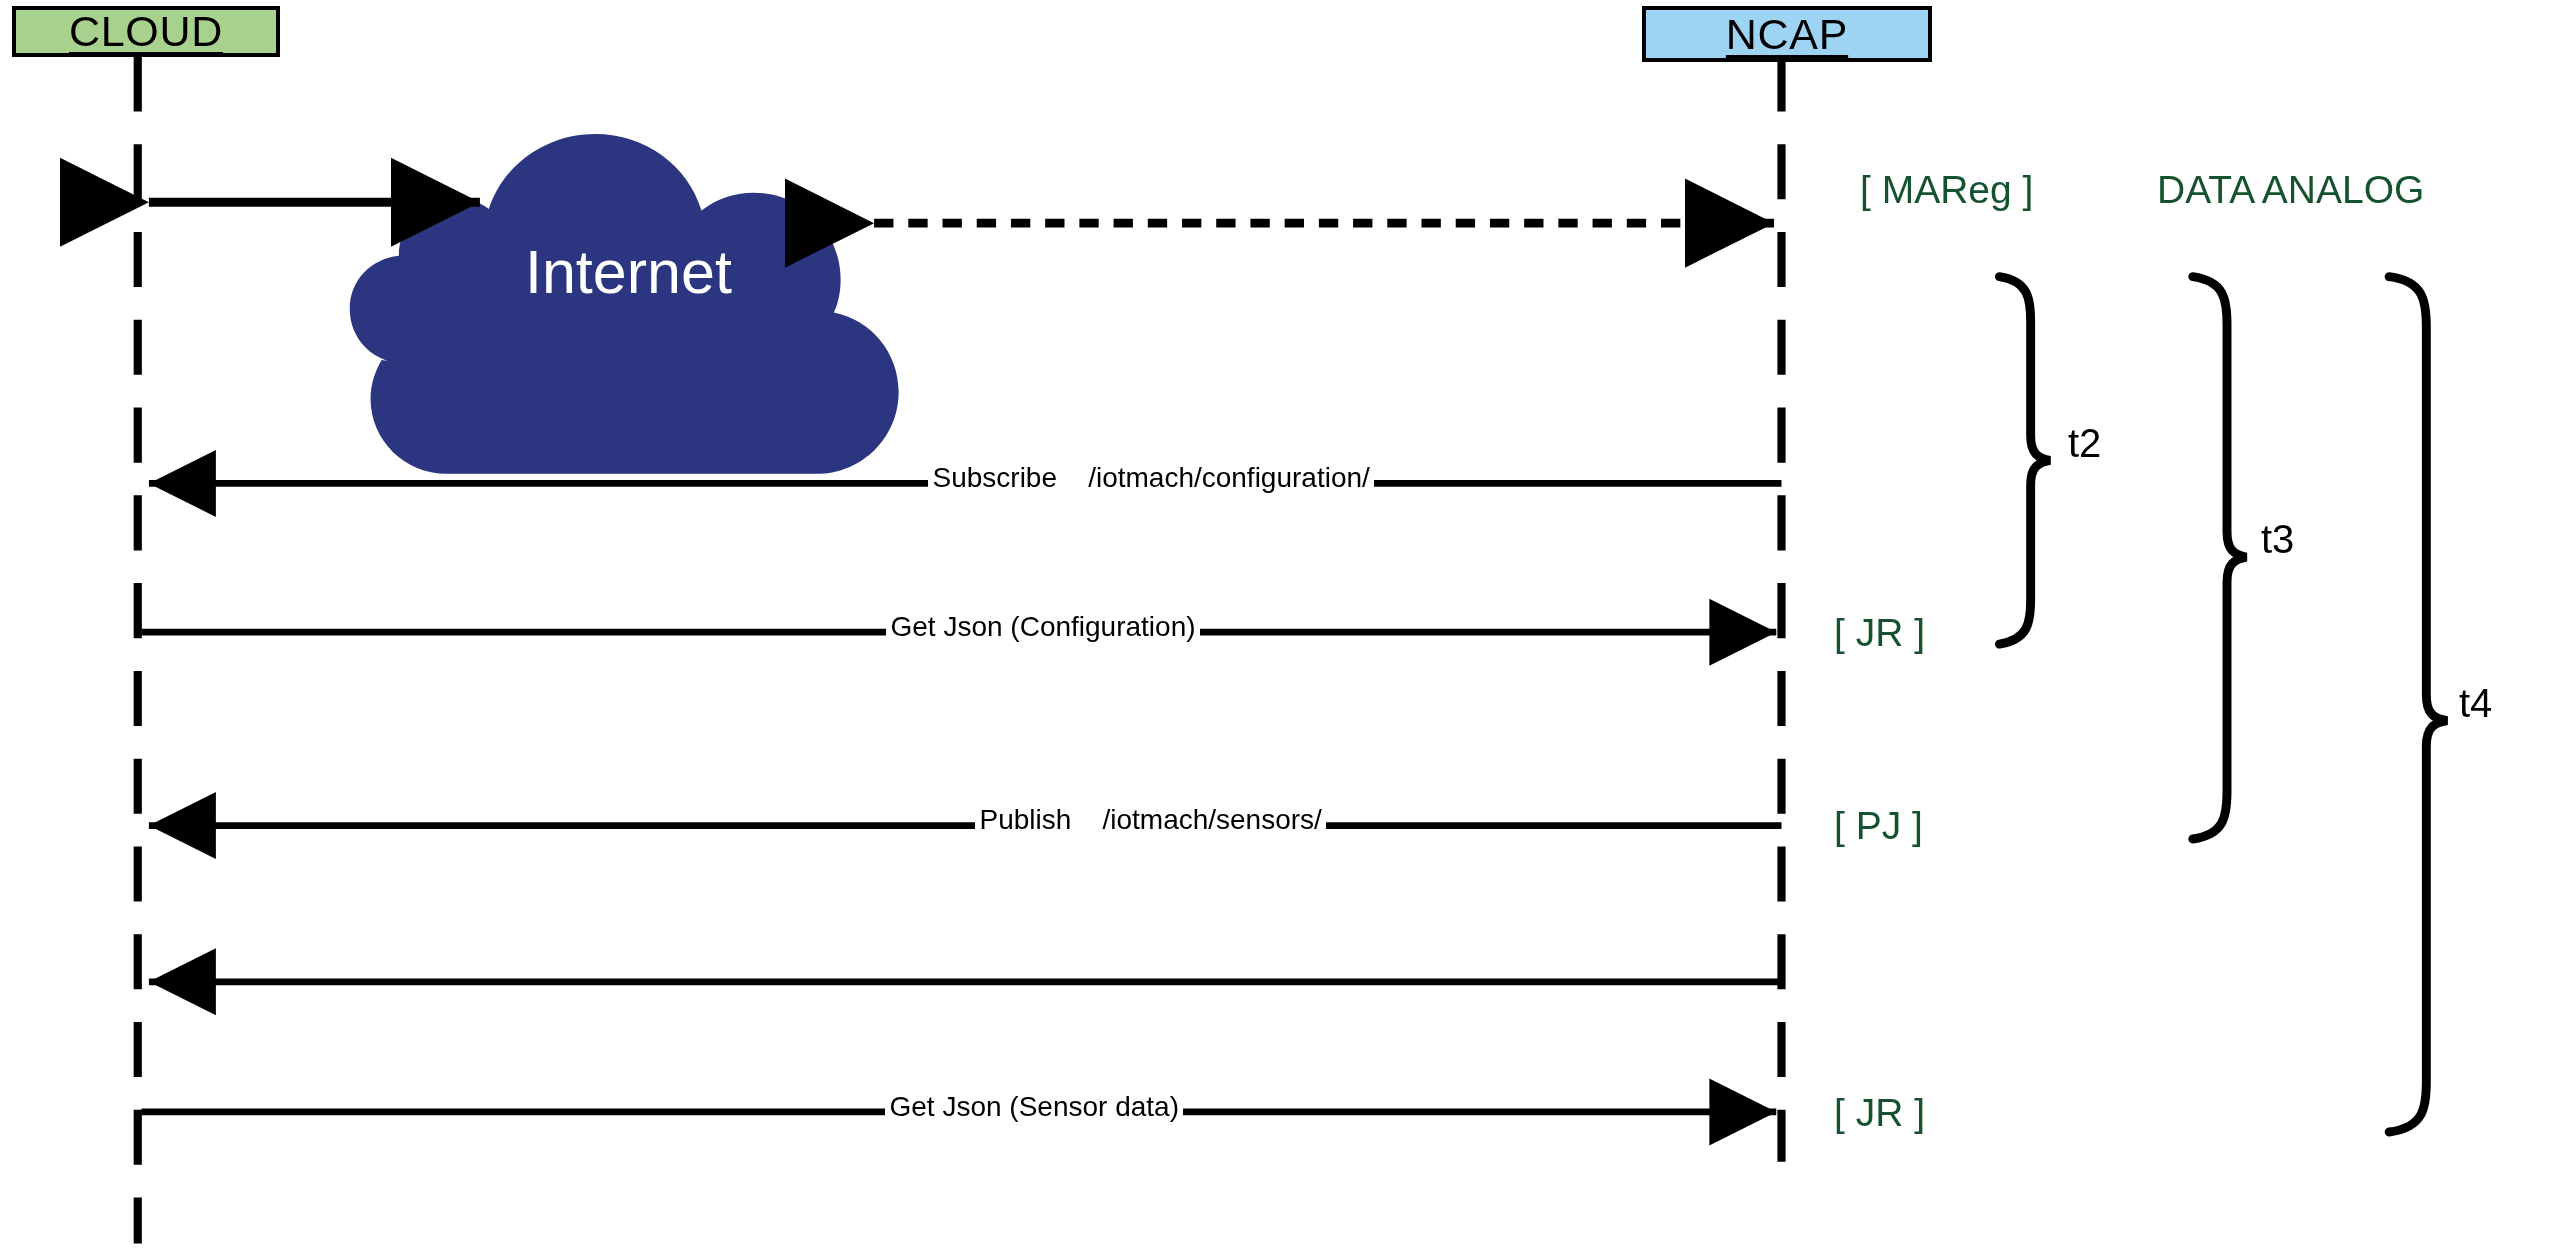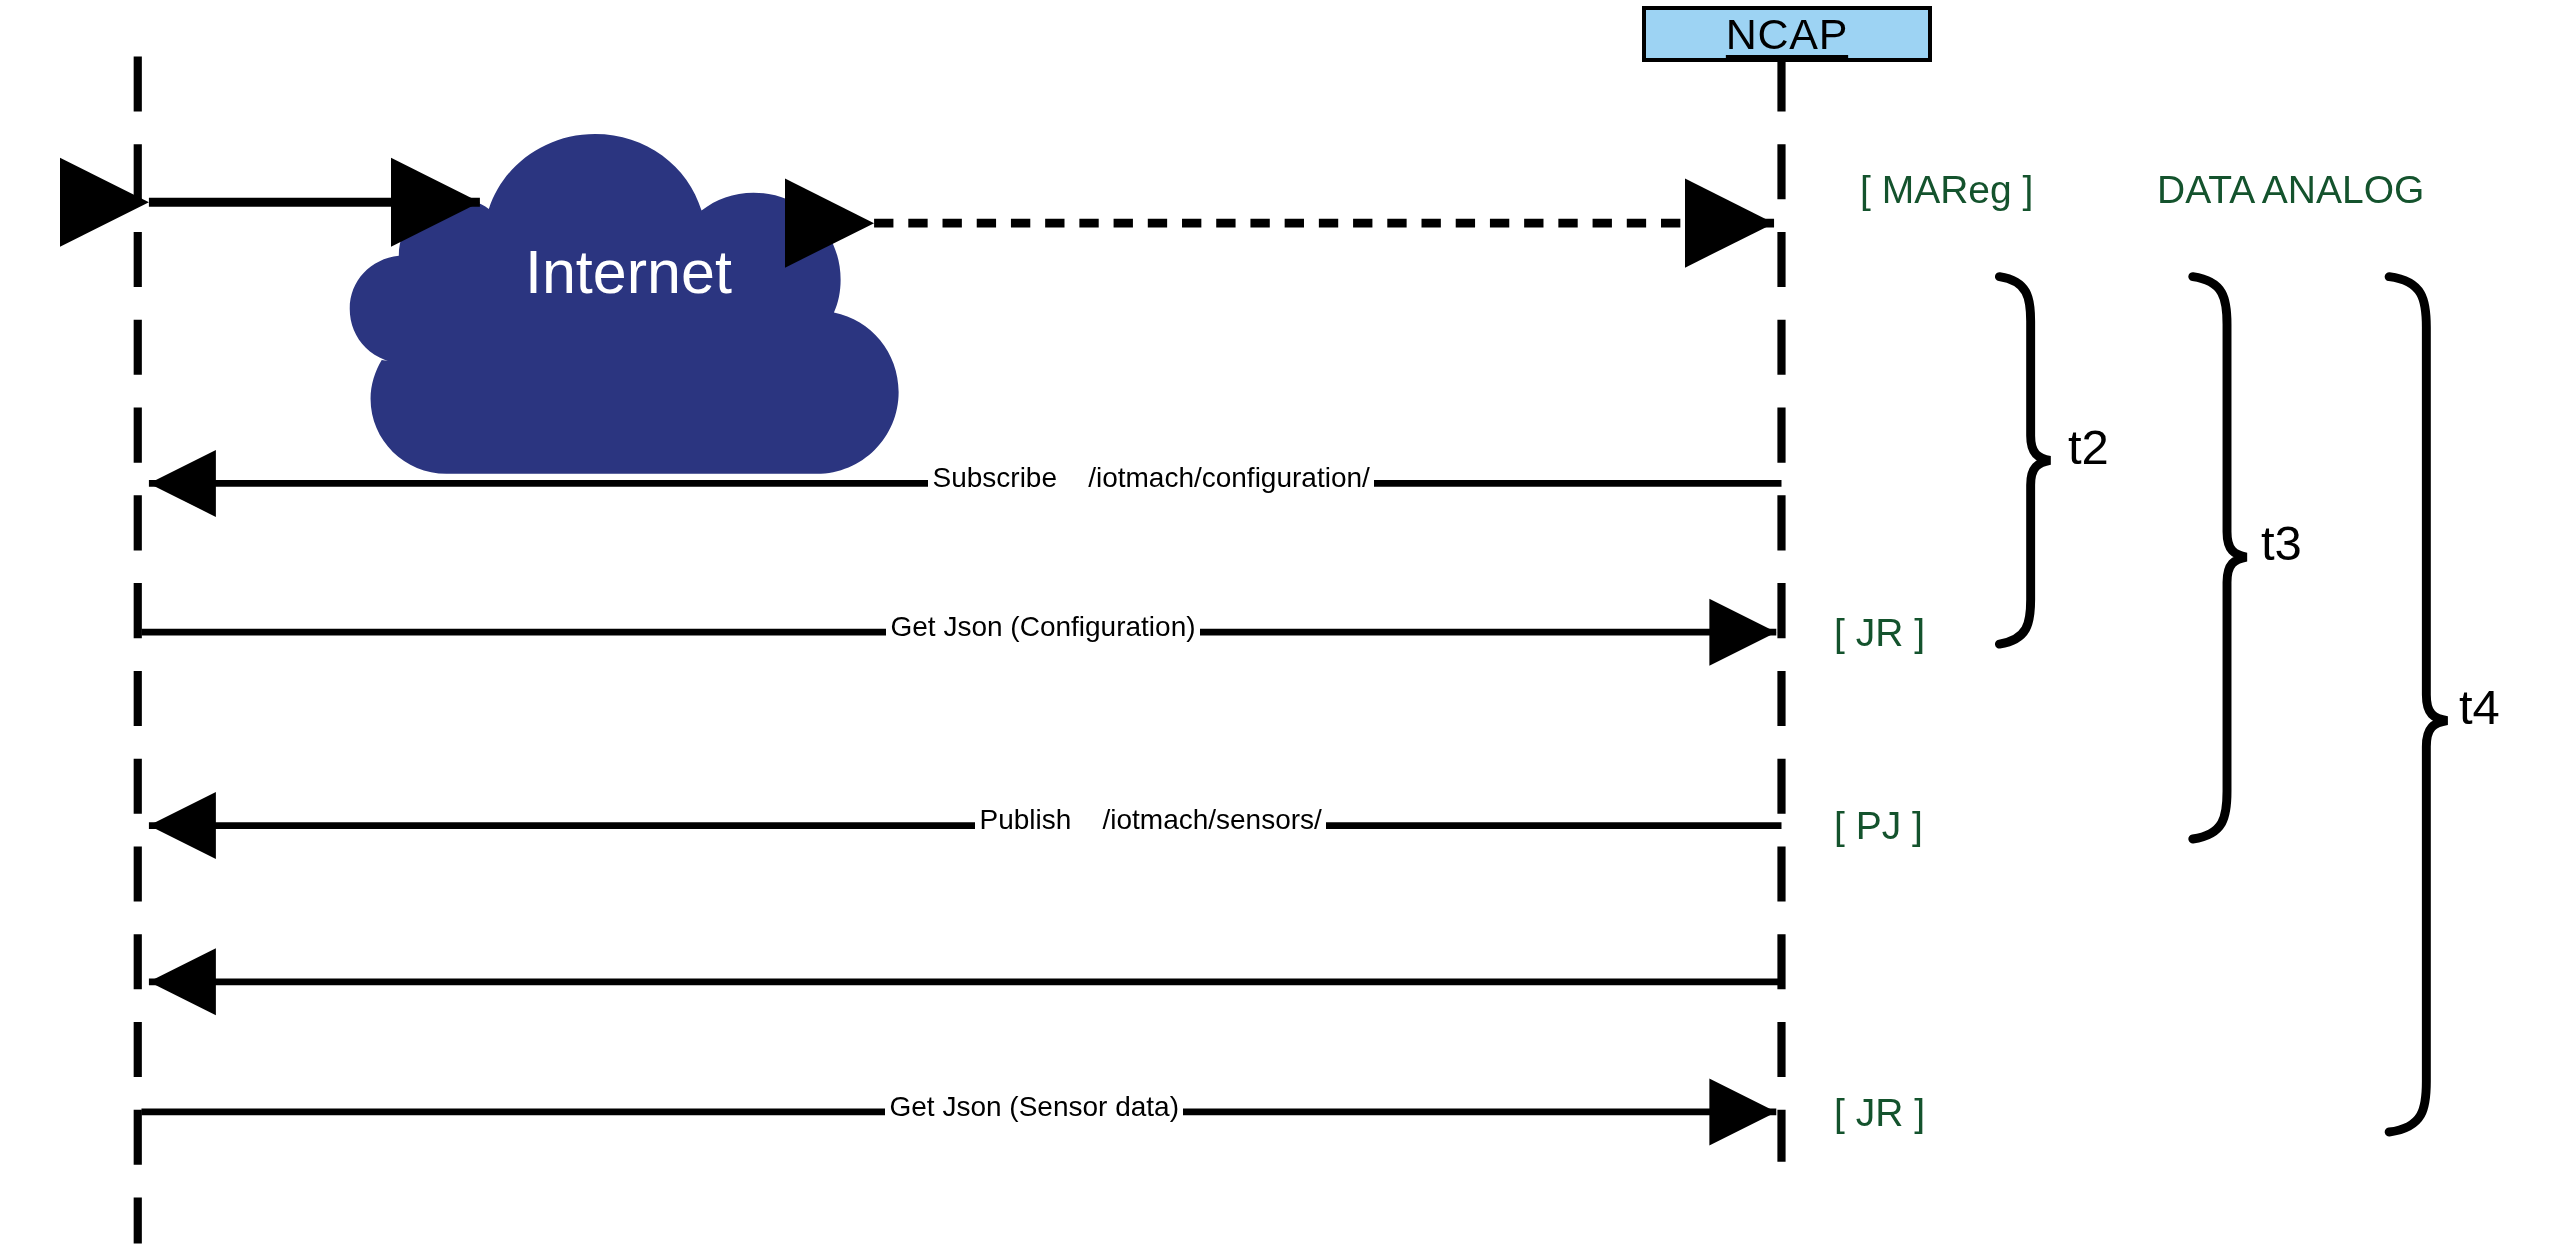--- a/index.html
+++ b/index.html
@@ -56,31 +56,34 @@
   }
   .side-text {
     position: absolute;
     font-size: 39px;
     color: #14532d;
     white-space: pre;
     line-height: 1;
   }
   .brace-label {
     position: absolute;
-    font-size: 49px;
+    font-size: 40px;
     color: #000000;
     white-space: pre;
     line-height: 1;
   }
 </style>
 </head>
 <body>
 
 <div id="stage">
 
+  <div class="node-box" id="box-cloud" style="left: 12px; top: 6px; width: 268px; height: 51px; background: rgb(169, 209, 142); border-color: rgb(0, 0, 0);">
+    <span class="node-label">CLOUD</span>
+  </div>
 
   <div class="node-box" id="box-ncap" style="left: 1642px; top: 6px; width: 290px; height: 56px; background: rgb(157, 211, 243); border-color: rgb(0, 0, 0);">
     <span class="node-label">NCAP</span>
   </div>
 
   <svg class="layer" viewBox="0 0 3463 1686">
     <defs>
       <marker id="arrR" markerWidth="14" markerHeight="14" refX="12.6" refY="7" orient="auto" markerUnits="strokeWidth">
         <path d="M0,0.6 L13,7 L0,13.4 z" fill="#000"></path>
       </marker>

